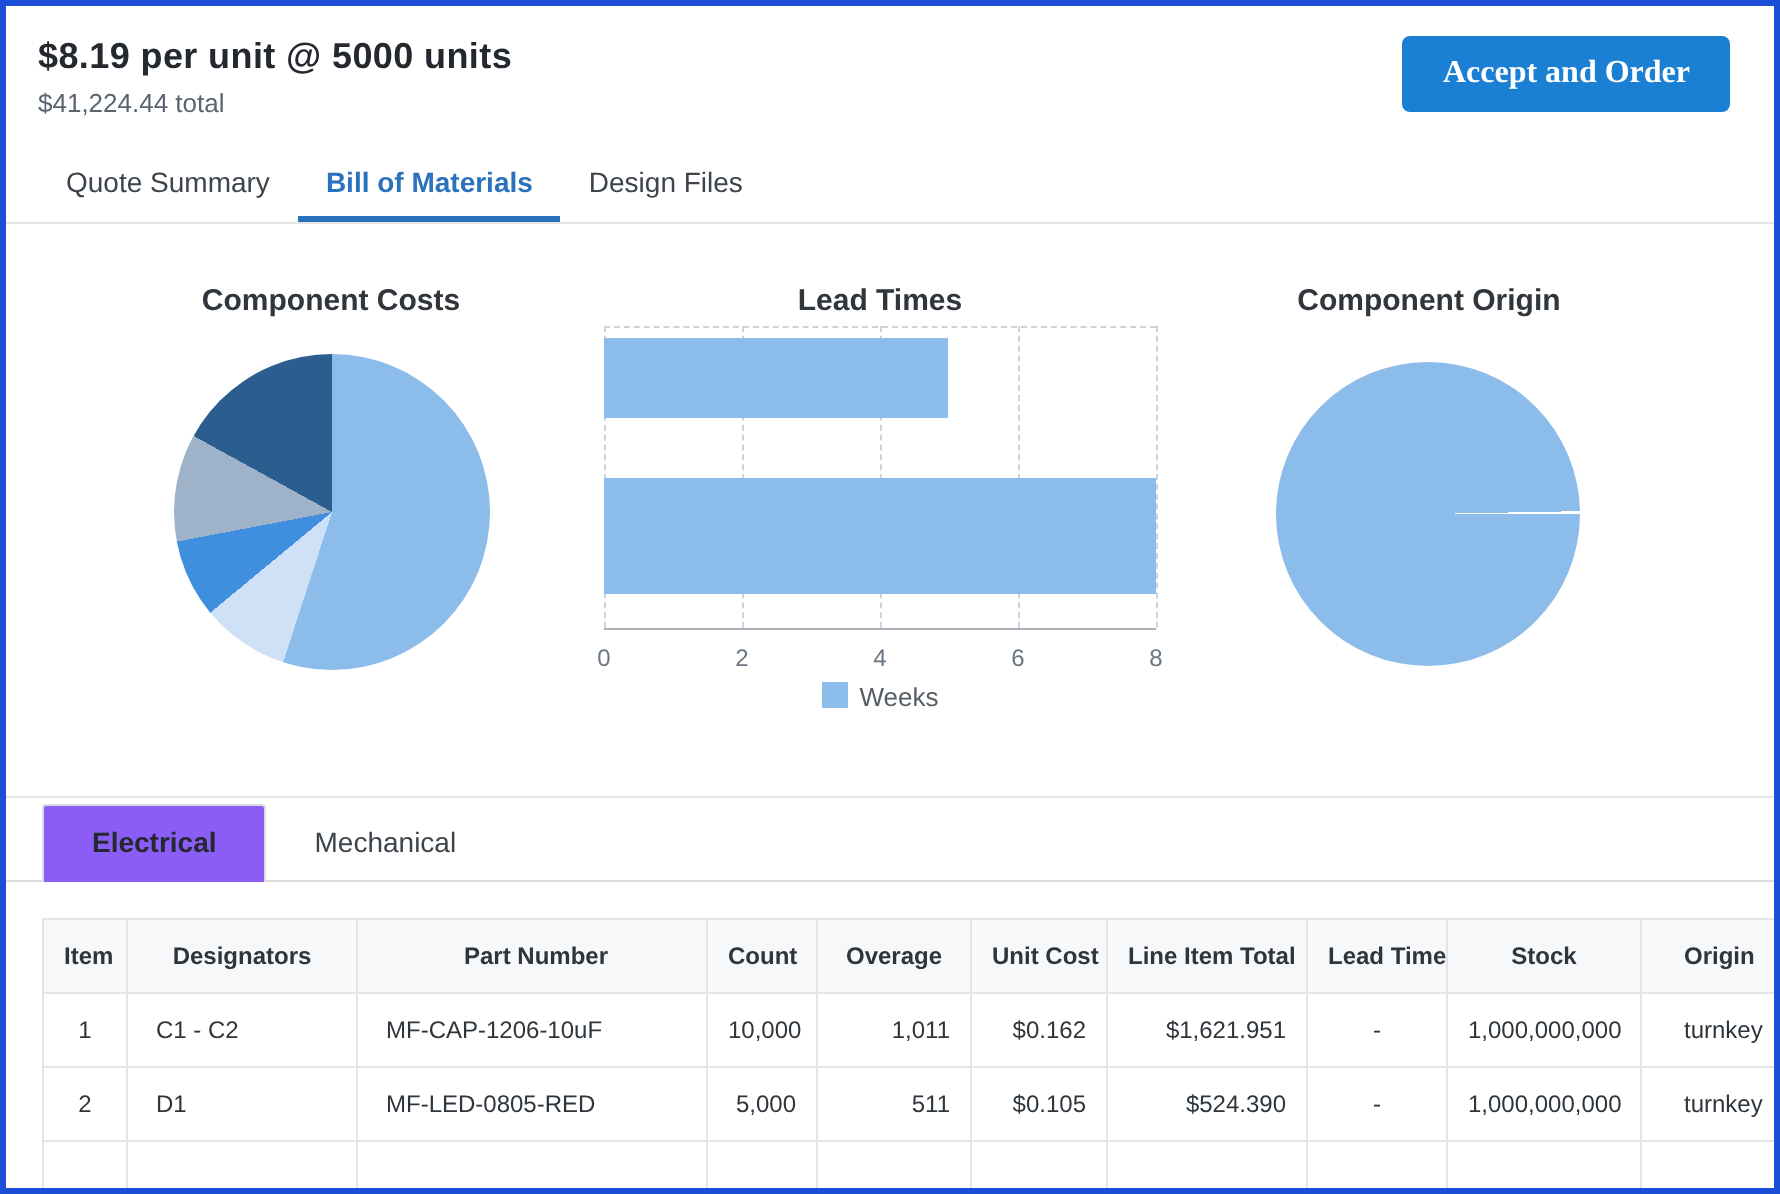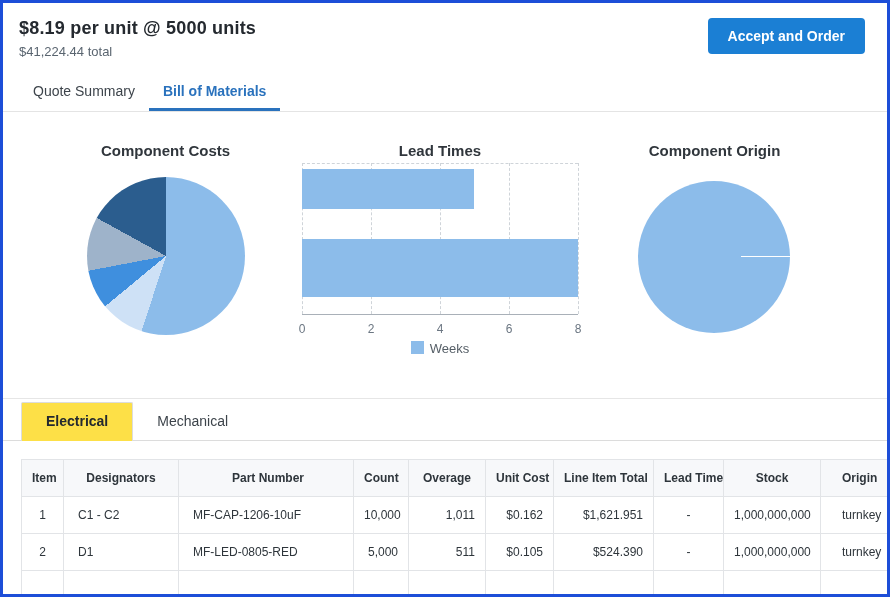--- a/index.html
+++ b/index.html
@@ -8,22 +8,22 @@
   .page {
     width:890px; height:597px; background:#fff; position:relative;
     border:3px solid #1d4ed8; overflow:hidden; margin:0 auto;
   }
   
   .top { display:flex; justify-content:space-between; align-items:flex-start; padding:15px 22px 0 16px; }
   .price { font-size:18px; font-weight:bold; color:#24292f; letter-spacing:.2px; }
   .total { font-size:13px; color:#5a6570; margin-top:5px; }
   .accept-btn {
     background:#1b7fd4; color:#fff; border:none; border-radius:4px;
-    padding:10px 20px; font-size:14px; font-weight:bold; cursor:pointer;
-    font-family:Liberation Sans, sans-serif;
+    padding:10px 20px; font-size:16px; font-weight:bold; cursor:pointer;
+    font-family:Liberation Serif, serif;
   }
   
   .tabs { display:flex; padding:0 16px; border-bottom:1px solid #e4e4e4; margin-top:14px; }
   .tab { padding:10px 14px 12px; font-size:14px; color:#3d444b; cursor:pointer; }
   .tab.active { color:#2a72bd; font-weight:bold; border-bottom:3px solid #2a72bd; padding-bottom:9px; }
   
   .charts { display:flex; justify-content:space-between; padding:30px 40px 0 30px; }
   .chart-col { text-align:center; }
   .chart-col.pie-col { width:280px; }
   .chart-col.bar-col { width:300px; }
@@ -39,21 +39,21 @@
   .bar1 { top:76px; height:58px; }
   .bar-ticks { position:relative; width:276px; height:24px; margin:0 auto; }
   .tick { position:absolute; transform:translateX(-50%); top:7px; font-size:12px; color:#6b7682; }
   .bar-legend { display:flex; justify-content:center; gap:6px; font-size:13px; color:#555e66; margin-top:2px; }
   .legend-swatch { width:13px; height:13px; display:inline-block; }
   
   .section-divider { border-top:1px solid #e6e6e6; margin-top:42px; }
   .bom-tabbar { display:flex; align-items:flex-end; padding-left:18px; border-bottom:1px solid #dcdcdc; margin-top:3px; }
   .bom-tab { padding:10px 24px 11px; font-size:14px; color:#3d444b; cursor:pointer; }
   .bom-tab.active {
-    background:#fde047; border:1px solid #dcdcdc; border-bottom:none;
+    background:#8b5cf6; border:1px solid #dcdcdc; border-bottom:none;
     margin-bottom:-1px; padding-bottom:12px; font-weight:bold; color:#24292f;
     border-radius:2px 2px 0 0;
   }
   
   table { border-collapse:collapse; margin:18px 18px 0; width:854px; table-layout:fixed; font-size:12px; color:#2e353b; }
   th, td { border:1px solid #e2e4e7; padding:11px 10px; overflow:hidden; white-space:nowrap; }
   th { background:#f7f8fa; font-weight:bold; text-align:center; font-size:12px; color:#2e353b; }
   th:nth-child(1), td:nth-child(1) { width:42px; }
   th:nth-child(2), td:nth-child(2) { width:115px; }
   th:nth-child(3), td:nth-child(3) { width:175px;padding-left:14px; }
@@ -78,20 +78,21 @@
     <div>
       <div class="price">$8.19 per unit @ 5000 units</div>
       <div class="total">$41,224.44 total</div>
     </div>
     <button class="accept-btn">Accept and Order</button>
   </div>
 
   <div class="tabs" id="quote-tabs">
       <div class="tab">Quote Summary</div>
       <div class="tab active">Bill of Materials</div>
+      <div class="tab">Design Files</div>
     </div>
 
   <div class="charts">
 
     <div class="chart-col pie-col">
       <div class="chart-title">Component Costs</div>
       <div class="pie" style="background: conic-gradient(rgb(140, 188, 234) 0deg, rgb(140, 188, 234) 198deg, rgb(206, 225, 246) 198deg, rgb(206, 225, 246) 230.4deg, rgb(63, 143, 222) 230.4deg, rgb(63, 143, 222) 259.2deg, rgb(158, 179, 202) 259.2deg, rgb(158, 179, 202) 298.8deg, rgb(43, 93, 142) 298.8deg, rgb(43, 93, 142) 360deg);"></div>
     </div>
 
     <div class="chart-col bar-col">

